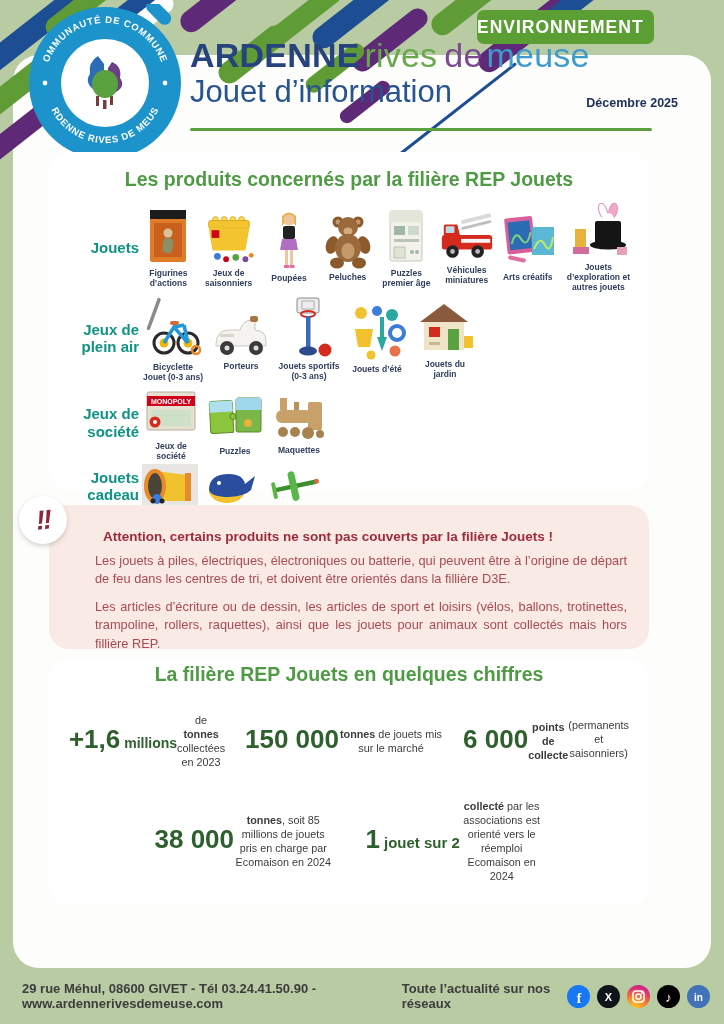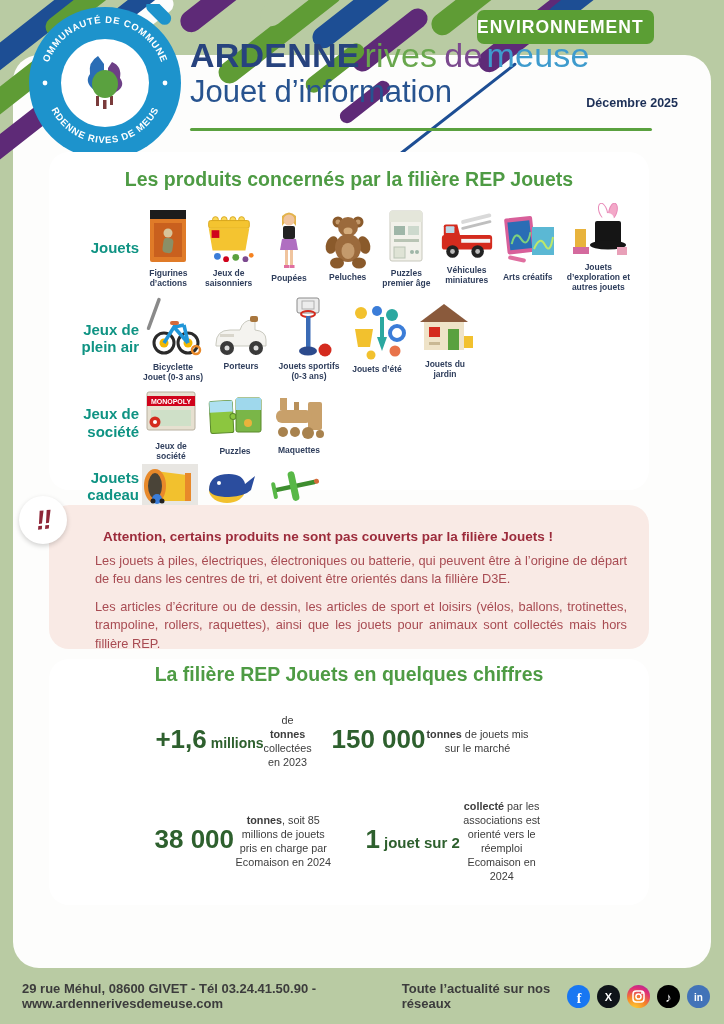--- a/index.html
+++ b/index.html
@@ -441,20 +441,25 @@
     <div class="cards">
       <div class="card cw1">
         <div class="stat-value"><span>+1,6</span><span class="stat-suffix">millions</span></div>
         <div class="stat-desc"><span>de </span><b>tonnes</b><span> collectées en 2023</span></div>
 
       </div>
       <div class="card cw2">
         <div class="stat-value"><span>150 000</span></div>
         <div class="stat-desc"><span></span><b>tonnes</b><span> de jouets mis sur le marché</span></div>
 
+      </div>
+      <div class="card cw3">
+        <div class="stat-value"><span>6 000</span></div>
+        <div class="stat-desc"><span></span><b>points de collecte</b><span></span></div>
+        <div class="stat-line2">(permanents et saisonniers)</div>
       </div>
     </div>
     <div class="cards second">
       <div class="card cw4">
         <div class="stat-value"><span>38 000</span></div>
         <div class="stat-desc"><span></span><b>tonnes</b><span>, soit 85 millions de jouets pris en charge par Ecomaison en 2024</span></div>
 
       </div>
       <div class="card cw4">
         <div class="stat-value"><span>1</span><span class="stat-suffix" style="font-size:15px;">jouet sur 2</span></div>

